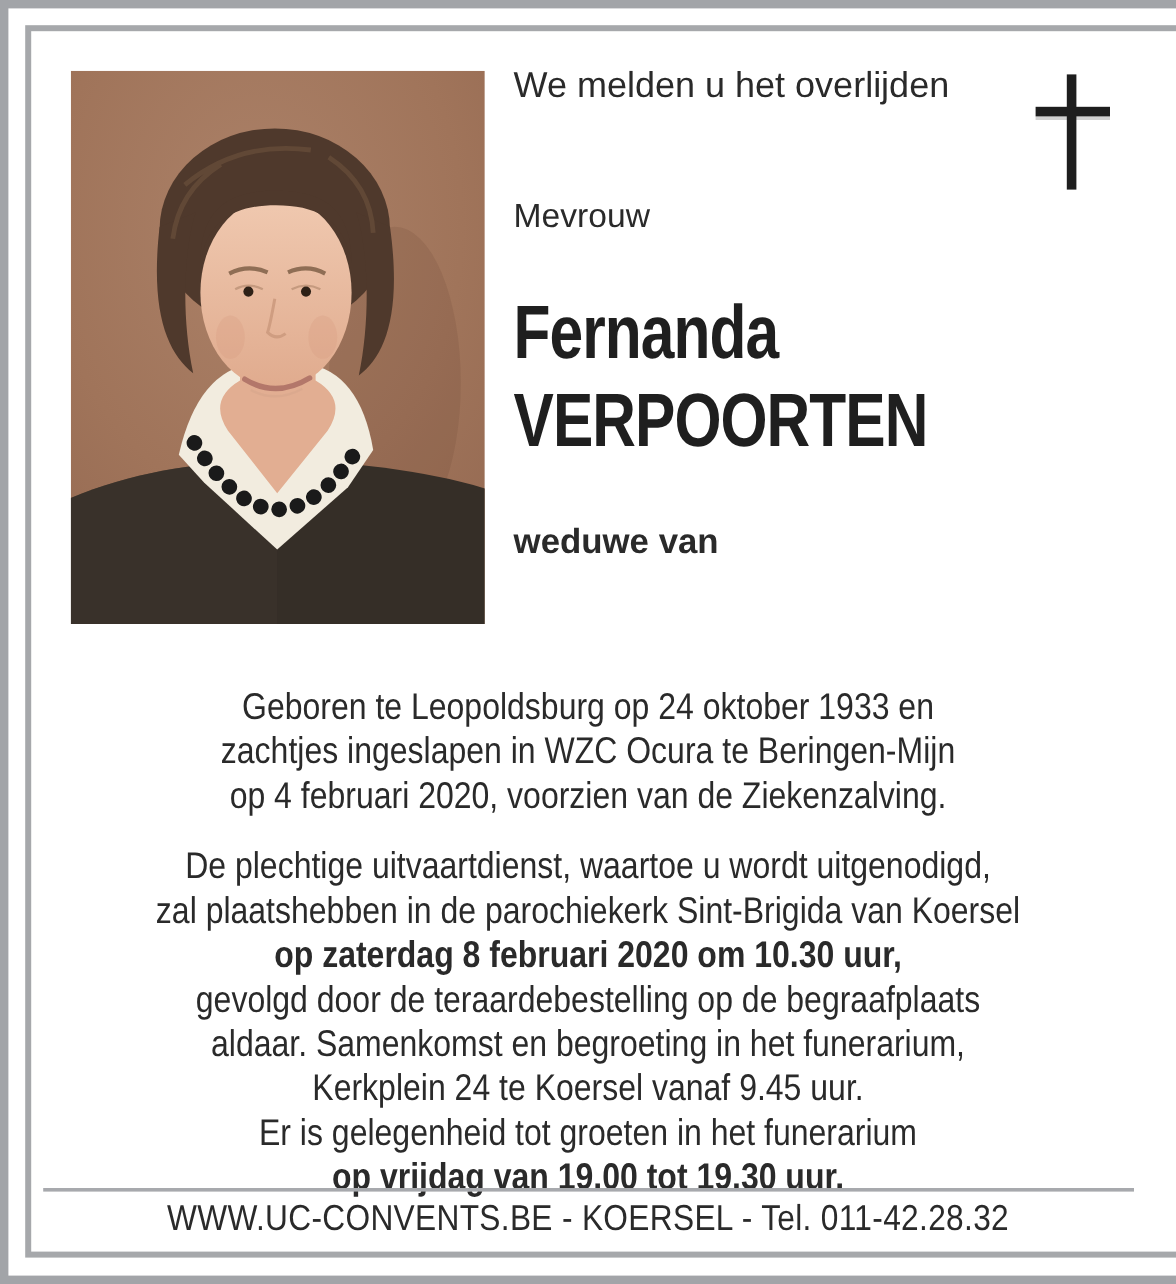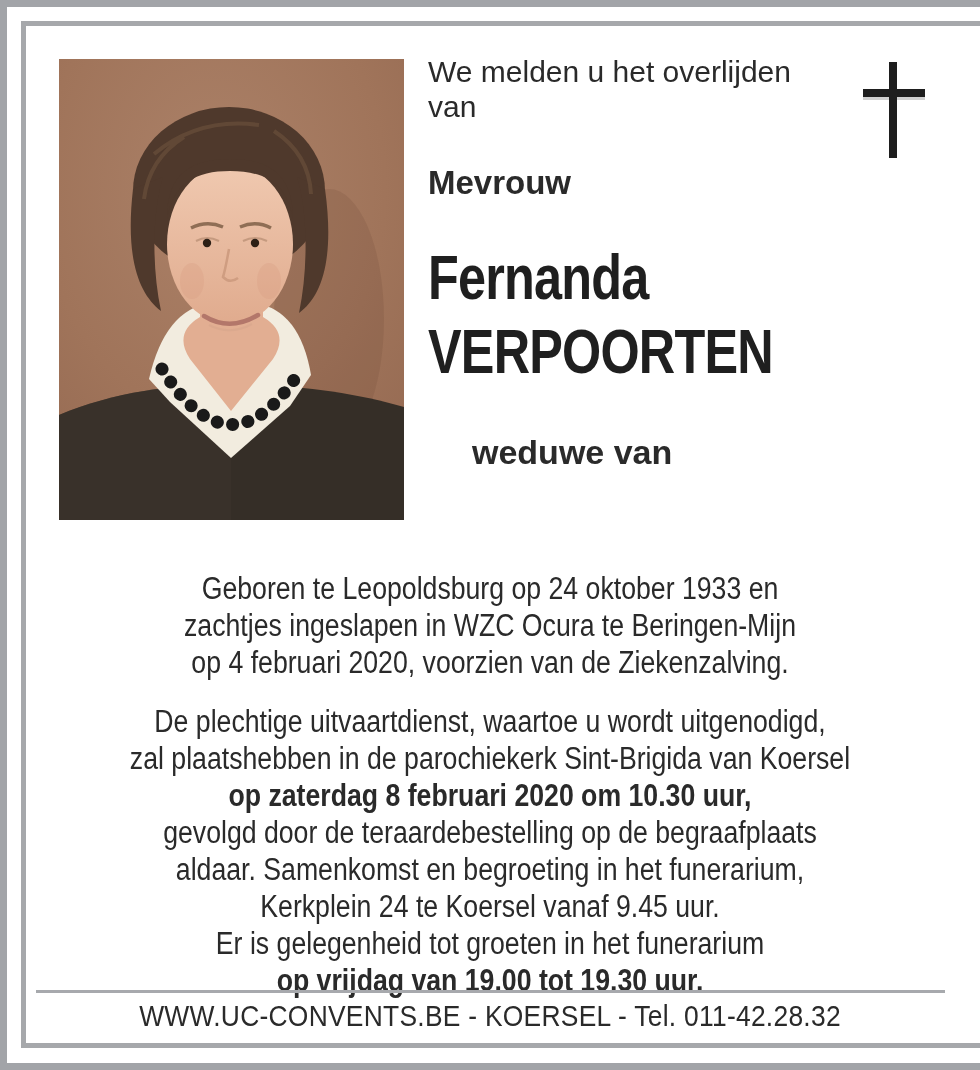--- a/index.html
+++ b/index.html
@@ -6,26 +6,26 @@
   .page{
     position:relative;width:980px;height:1070px;background:#ffffff;overflow:hidden;
     font-family:"Liberation Sans",sans-serif;color:#2a2a2a;padding-left:32px;
   }
   .outer-border{position:absolute;inset:0;border:7px solid #a2a4a8;box-sizing:border-box;}
   .inner-border{position:absolute;left:21px;top:21px;right:21px;bottom:22px;border:5px solid #a6a8ab;box-sizing:border-box;}
   .portrait{position:absolute;left:59px;top:59px;width:345px;height:461px;}
   .cross{position:absolute;left:858px;top:56px;width:70px;height:112px;}
   .abs{position:absolute;}
   .intro{left:428px;top:54px;font-size:30px;line-height:35px;}
-  .salutation{left:428px;top:164px;font-size:33px;font-weight:bold;}
+  .salutation{left:428px;top:164px;font-size:28px;}
   .name{
     left:428px;top:240px;font-size:63px;font-weight:bold;line-height:74px;
     transform:scaleX(0.8);transform-origin:left top;letter-spacing:-1px;color:#1f1f1f;white-space:nowrap;
   }
-  .relation{left:428px;top:435px;font-size:34px;font-weight:600;line-height:35px;margin-left:44px;}
+  .relation{left:428px;top:435px;font-size:29px;font-weight:600;line-height:35px;}
   .para{left:26px;width:928px;text-align:center;font-size:31px;line-height:37px;transform:scaleX(0.86);}
   .p1{top:570px;}
   .p2{top:703px;}
   .para .bold{font-weight:bold;}
   .separator{left:36px;top:990px;width:909px;height:3px;background:#a7a9ad;}
   .footer{left:26px;width:928px;top:1000px;text-align:center;font-size:30px;line-height:32px;transform:scaleX(0.88);letter-spacing:0.3px;}
 </style>
 </head>
 <body>
 
@@ -81,21 +81,20 @@
   </svg>
 
   <svg class="cross" viewBox="0 0 70 112" xmlns="http://www.w3.org/2000/svg">
     <rect x="5" y="41" width="62" height="3" fill="#c6c6c6" opacity="0.8"></rect>
     <rect x="31" y="6" width="8" height="96" fill="#1e1e1e"></rect>
     <rect x="5" y="33" width="62" height="8" fill="#1e1e1e"></rect>
   </svg>
 
   <div class="abs intro">
     <div>We melden u het overlijden</div>
-    <div>van</div>
   </div>
 
   <div class="abs salutation">Mevrouw</div>
 
   <div class="abs name">
     <div>Fernanda</div>
     <div>VERPOORTEN</div>
   </div>
 
   <div class="abs relation">

